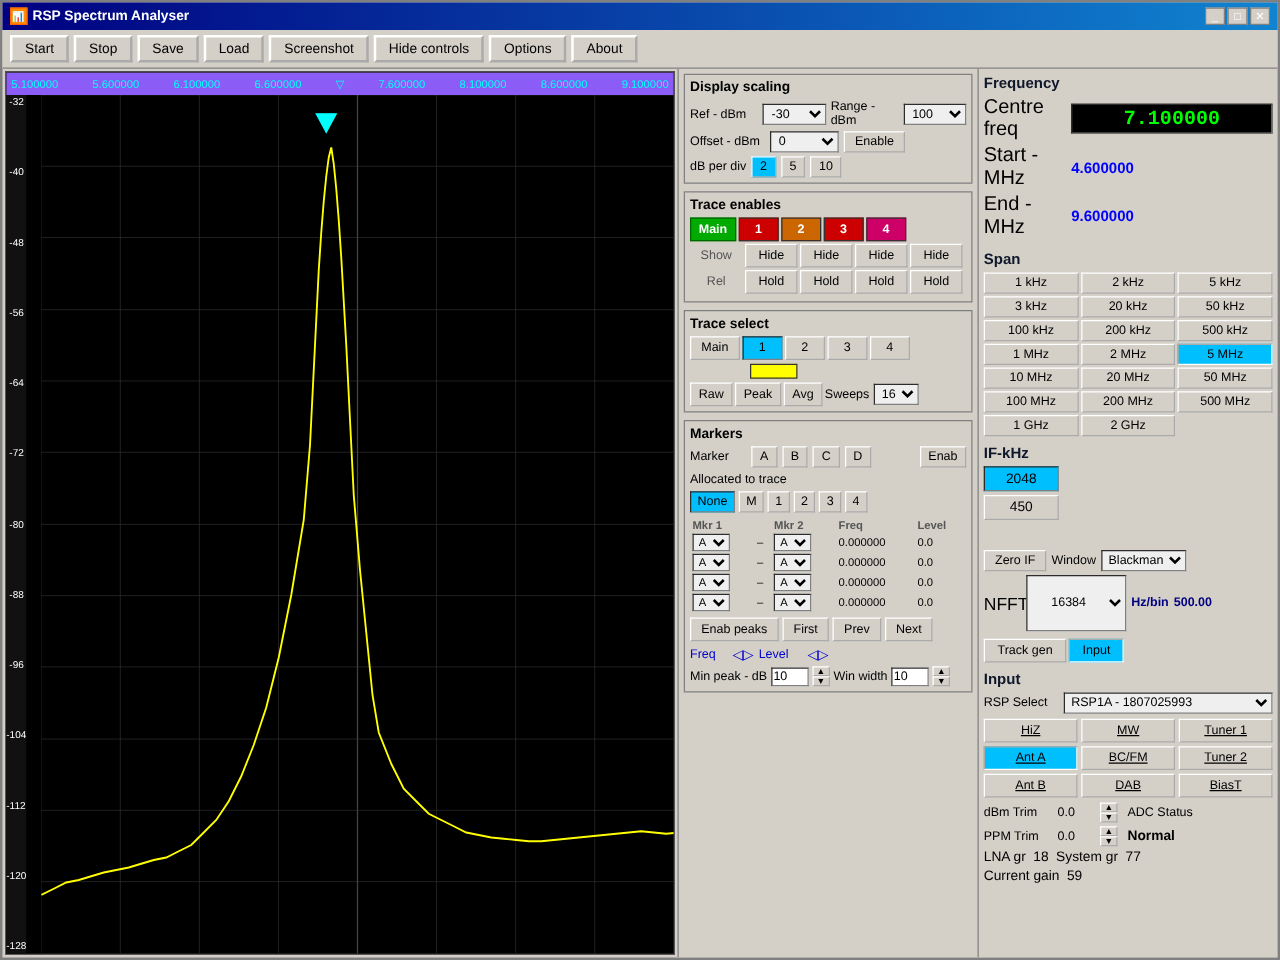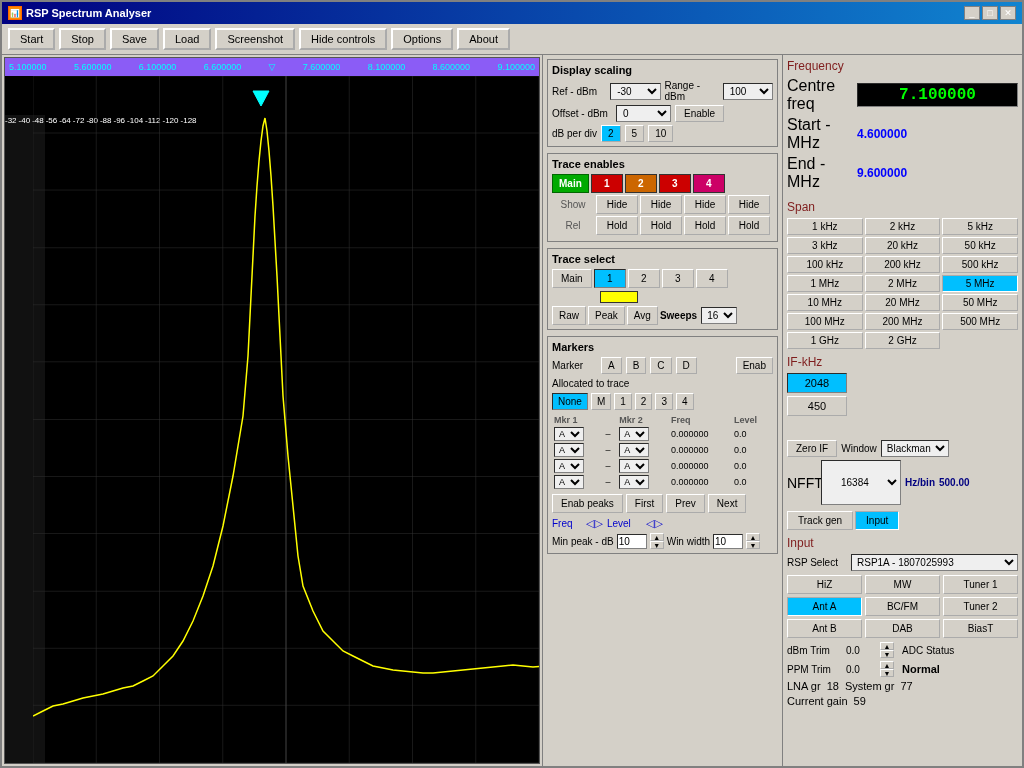--- a/index.html
+++ b/index.html
@@ -16,32 +16,32 @@
     .toolbar { background: #d4d0c8; padding: 4px 6px; display: flex; gap: 4px; border-bottom: 1px solid #808080; }
     .btn { padding: 3px 10px; background: #d4d0c8; border: 2px outset #ffffff; font-size: 11px; cursor: pointer; color: #000; min-width: 40px; text-align: center; }
 
     .main-content { display: flex; flex: 1; overflow: hidden; }
 
     
     .spectrum-area { flex: 1; background: #000; position: relative; overflow: hidden; border: 1px solid #555; margin: 2px; }
     .freq-axis { position: absolute; top: 0; left: 0; right: 0; height: 18px; background: #8b5cf6; display: flex; align-items: center; }
     .freq-labels { display: flex; justify-content: space-between; width: 100%; padding: 0 4px; }
     .freq-label { color: #00ffff; font-size: 9px; }
-    .db-axis { position: absolute; left: 0; top: 18px; bottom: 0; width: 40px; background: #111; display: flex; flex-direction: row; justify-content: space-between; padding: 2px 0; margin-top: 39px; }
+    .db-axis { position: absolute; left: 0; top: 18px; bottom: 0; width: 16px; background: #111; display: flex; flex-direction: column; justify-content: space-between; padding: 2px 0; }
     .db-label { color: #ffffff; font-size: 8px; text-align: right; padding-right: 2px; line-height: 1; }
     .spectrum-plot { position: absolute; left: 28px; top: 18px; right: 0; bottom: 0; }
     
     
     .spectrum-svg { width: 100%; height: 100%; }
 
     
     .right-panel { width: 240px; background: #d4d0c8; border-left: 1px solid #808080; display: flex; flex-direction: column; overflow-y: auto; padding: 4px; }
 
     .panel-section { margin-bottom: 6px; }
-    .section-title { font-weight: normal; font-size: 12px; color: #7f1d1d; margin-bottom: 4px; }
+    .section-title { font-weight: bold; font-size: 12px; color: #0f172a; margin-bottom: 4px; }
 
     .freq-display { background: #000; color: #00ff00; font-size: 20px; font-weight: bold; padding: 2px 18px; text-align: center; border: 1px inset #808080; font-family: 'Courier New', monospace; }
     .freq-row { display: flex; align-items: center; margin-bottom: 3px; }
     .freq-label-txt { font-size: 16px; color: #000; width: 70px; }
     .freq-value { color: #0000ff; font-size: 12px; font-weight: bold; }
 
     .span-grid { display: grid; grid-template-columns: repeat(3, 1fr); gap: 2px; margin-top: 3px; }
     .span-btn { padding: 2px 4px; background: #d4d0c8; border: 1px outset #ffffff; font-size: 10px; cursor: pointer; text-align: center; }
     .span-btn.active { background: #00bfff; border-style: inset; }
 
@@ -60,21 +60,21 @@
     .tab-row { display: flex; gap: 2px; margin-bottom: 4px; }
     .tab-btn { padding: 3px 10px; background: #d4d0c8; border: 1px outset #ffffff; font-size: 10px; cursor: pointer; }
     .tab-btn.active { background: #00bfff; border-style: inset; }
 
     .input-section { margin-top: 2px; }
     .rsp-row { display: flex; align-items: center; gap: 4px; margin-bottom: 4px; }
     .rsp-label { font-size: 10px; width: 60px; }
     .rsp-select { font-size: 10px; padding: 1px; border: 1px inset #808080; flex: 1; }
 
     .ant-grid { display: grid; grid-template-columns: repeat(3, 1fr); gap: 3px; margin-bottom: 4px; }
-    .ant-btn { padding: 3px 4px; background: #d4d0c8; border: 1px outset #ffffff; font-size: 10px; cursor: pointer; text-align: center; }
+    .ant-btn { padding: 3px 4px; background: #d4d0c8; border: 1px outset #ffffff; font-size: 10px; cursor: pointer; text-align: center; text-decoration: underline; }
     .ant-btn.active { background: #00bfff; border-style: inset; }
 
     .trim-row { display: flex; align-items: center; gap: 4px; margin-bottom: 3px; }
     .trim-label { font-size: 10px; width: 55px; }
     .trim-value { font-size: 10px; width: 30px; }
     .trim-spin { display: flex; flex-direction: column; }
     .spin-btn { width: 14px; height: 8px; background: #d4d0c8; border: 1px outset #fff; font-size: 7px; cursor: pointer; line-height: 1; display: flex; align-items: center; justify-content: center; }
     .adc-label { font-size: 10px; margin-left: 4px; }
     .normal-badge { font-size: 11px; font-weight: bold; margin-left: 4px; }
 
@@ -108,21 +108,21 @@
 
     .trace-select-box { border: 1px solid #808080; padding: 4px; margin-bottom: 6px; }
     .ts-row { display: flex; gap: 2px; margin-bottom: 3px; align-items: center; }
     .ts-main { padding: 3px 8px; background: #d4d0c8; border: 1px outset #fff; font-size: 10px; cursor: pointer; }
     .ts-num { padding: 3px 8px; background: #00bfff; border: 1px inset #808080; font-size: 10px; cursor: pointer; width: 32px; text-align: center; }
     .ts-inactive { padding: 3px 8px; background: #d4d0c8; border: 1px outset #fff; font-size: 10px; cursor: pointer; width: 32px; text-align: center; }
     .color-bar { height: 12px; background: #ffff00; width: 38px; border: 1px solid #333; margin-bottom: 3px; }
     .ts-mode-row { display: flex; gap: 2px; align-items: center; }
     .ts-mode-btn { padding: 3px 6px; background: #d4d0c8; border: 1px outset #fff; font-size: 10px; cursor: pointer; }
     .sweeps-row { display: flex; align-items: center; gap: 4px; }
-    .sweeps-label { font-size: 10px; font-weight: bold; }
+    .sweeps-label { font-size: 10px; }
     .sweeps-input { width: 36px; font-size: 10px; border: 1px inset #808080; padding: 1px; }
 
     .markers-box { border: 1px solid #808080; padding: 4px; margin-bottom: 6px; }
     .marker-header { display: flex; align-items: center; gap: 4px; margin-bottom: 4px; }
     .marker-label { font-size: 10px; width: 45px; }
     .marker-letter-btn { padding: 2px 6px; background: #d4d0c8; border: 1px outset #fff; font-size: 10px; cursor: pointer; }
     .enab-btn { padding: 2px 6px; background: #d4d0c8; border: 1px outset #fff; font-size: 10px; cursor: pointer; margin-left: auto; }
     .alloc-row { display: flex; align-items: center; gap: 3px; margin-bottom: 4px; }
     .alloc-label { font-size: 10px; }
     .alloc-btn { padding: 2px 5px; background: #00bfff; border: 1px inset #808080; font-size: 10px; cursor: pointer; }

